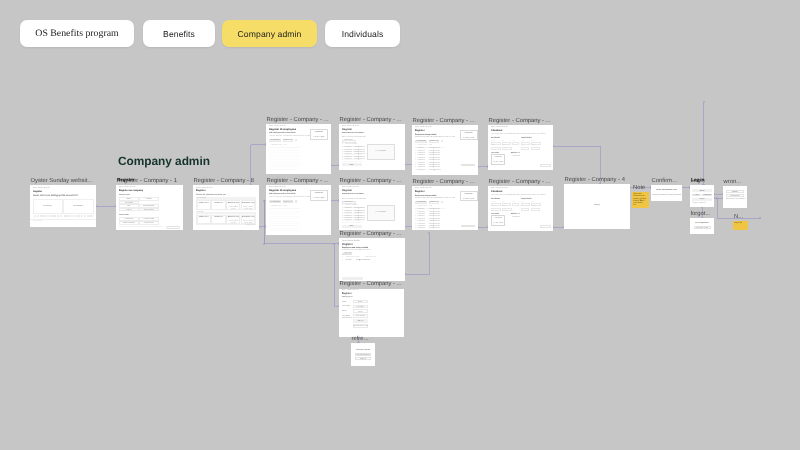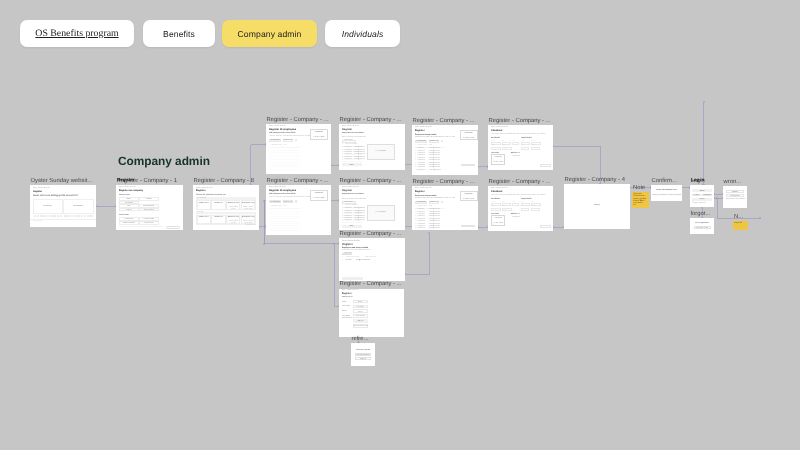--- a/index.html
+++ b/index.html
@@ -146,24 +146,24 @@
         <div style="position: absolute; left: 758.9px; top: 216.9px; width: 2.2px; height: 2.2px; background: rgb(154, 148, 198); border-radius: 0.3px;"></div>
         <div style="position: absolute; left: 716px; top: 197px; width: 2px; height: 2px; background: rgb(154, 148, 198); border-radius: 50%;"></div>
       </div>
       <div style="position: absolute; left: 0px; top: 0px; width: 0px; height: 0px; opacity: 0.62;">
         <div style="position: absolute; left: 701.5px; top: 207px; width: 1px; height: 11.9px; background: rgb(154, 148, 198);"></div>
         <div style="position: absolute; left: 700.9px; top: 216.9px; width: 2.2px; height: 2.2px; background: rgb(154, 148, 198); border-radius: 0.3px;"></div>
         <div style="position: absolute; left: 701px; top: 206px; width: 2px; height: 2px; background: rgb(154, 148, 198); border-radius: 50%;"></div>
       </div>
     </div>
   <div id="tab-bar">
-      <div class="tab serif" style="left: 20px; width: 114px; text-decoration: underline;">OS Benefits program</div>
+      <div class="tab serif" style="left: 20px; width: 114px;">OS Benefits program</div>
       <div class="tab" style="left: 143px; width: 72px;">Benefits</div>
       <div class="tab active" style="left: 222px; width: 95px;">Company admin</div>
-      <div class="tab" style="left: 325px; width: 75px; font-style: italic;">Individuals</div>
+      <div class="tab" style="left: 325px; width: 75px;">Individuals</div>
     </div>
   <div id="page-title">Company admin</div>
   <div id="frame-layer">
       <div class="frame" style="left: 30px; top: 185px; width: 66px; height: 42px;">
         <div style="position: absolute; left: 3px; top: 3.3px; font-size: 1.6px; line-height: 1.888px; color: rgb(144, 144, 144); white-space: nowrap;">Oyster Sunday Benefits</div>
         <div style="position: absolute; left: 3px; top: 6.4px; font-size: 2.3px; line-height: 2.714px; color: rgb(31, 31, 31); white-space: nowrap; font-weight: bold;">Register</div>
         <div style="position: absolute; left: 3px; top: 10.1px; font-size: 2.3px; line-height: 2.714px; color: rgb(46, 46, 46); white-space: nowrap;">Great, who're we setting up this account for?</div>
         <div class="" style="position: absolute; left: 2.5px; top: 13.5px; width: 30px; height: 15.5px; box-sizing: border-box; border: 0.35px solid rgb(239, 239, 239); background: rgb(255, 255, 255); border-radius: 0.5px;"></div>
         <div class="" style="position: absolute; left: 33px; top: 13.5px; width: 30.5px; height: 15.5px; box-sizing: border-box; border: 0.35px solid rgb(239, 239, 239); background: rgb(255, 255, 255); border-radius: 0.5px;"></div>
         <div style="position: absolute; left: 2.5px; top: 20.3px; width: 30px; font-size: 1.7px; line-height: 2.006px; color: rgb(107, 107, 107); text-align: center; white-space: nowrap; overflow: hidden;">A company</div>

